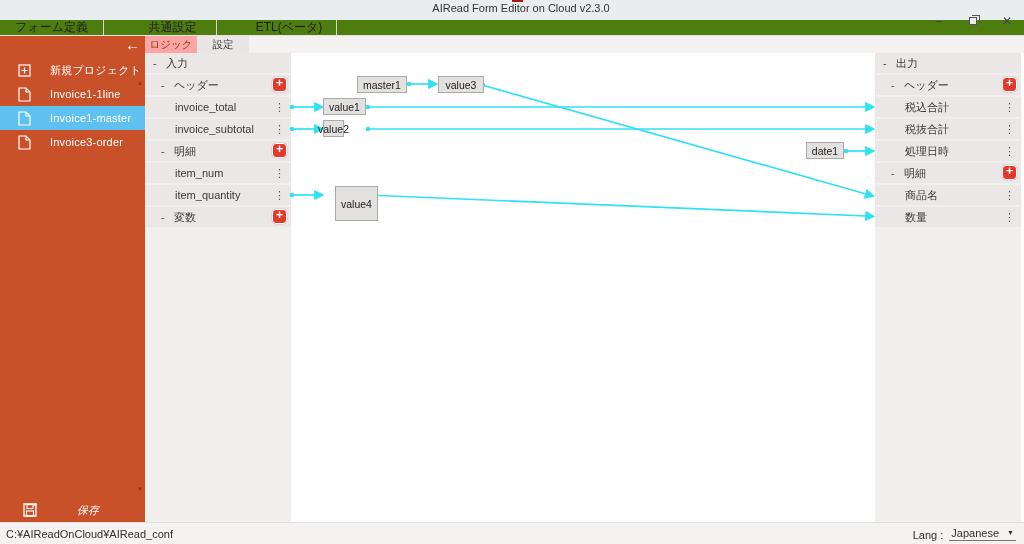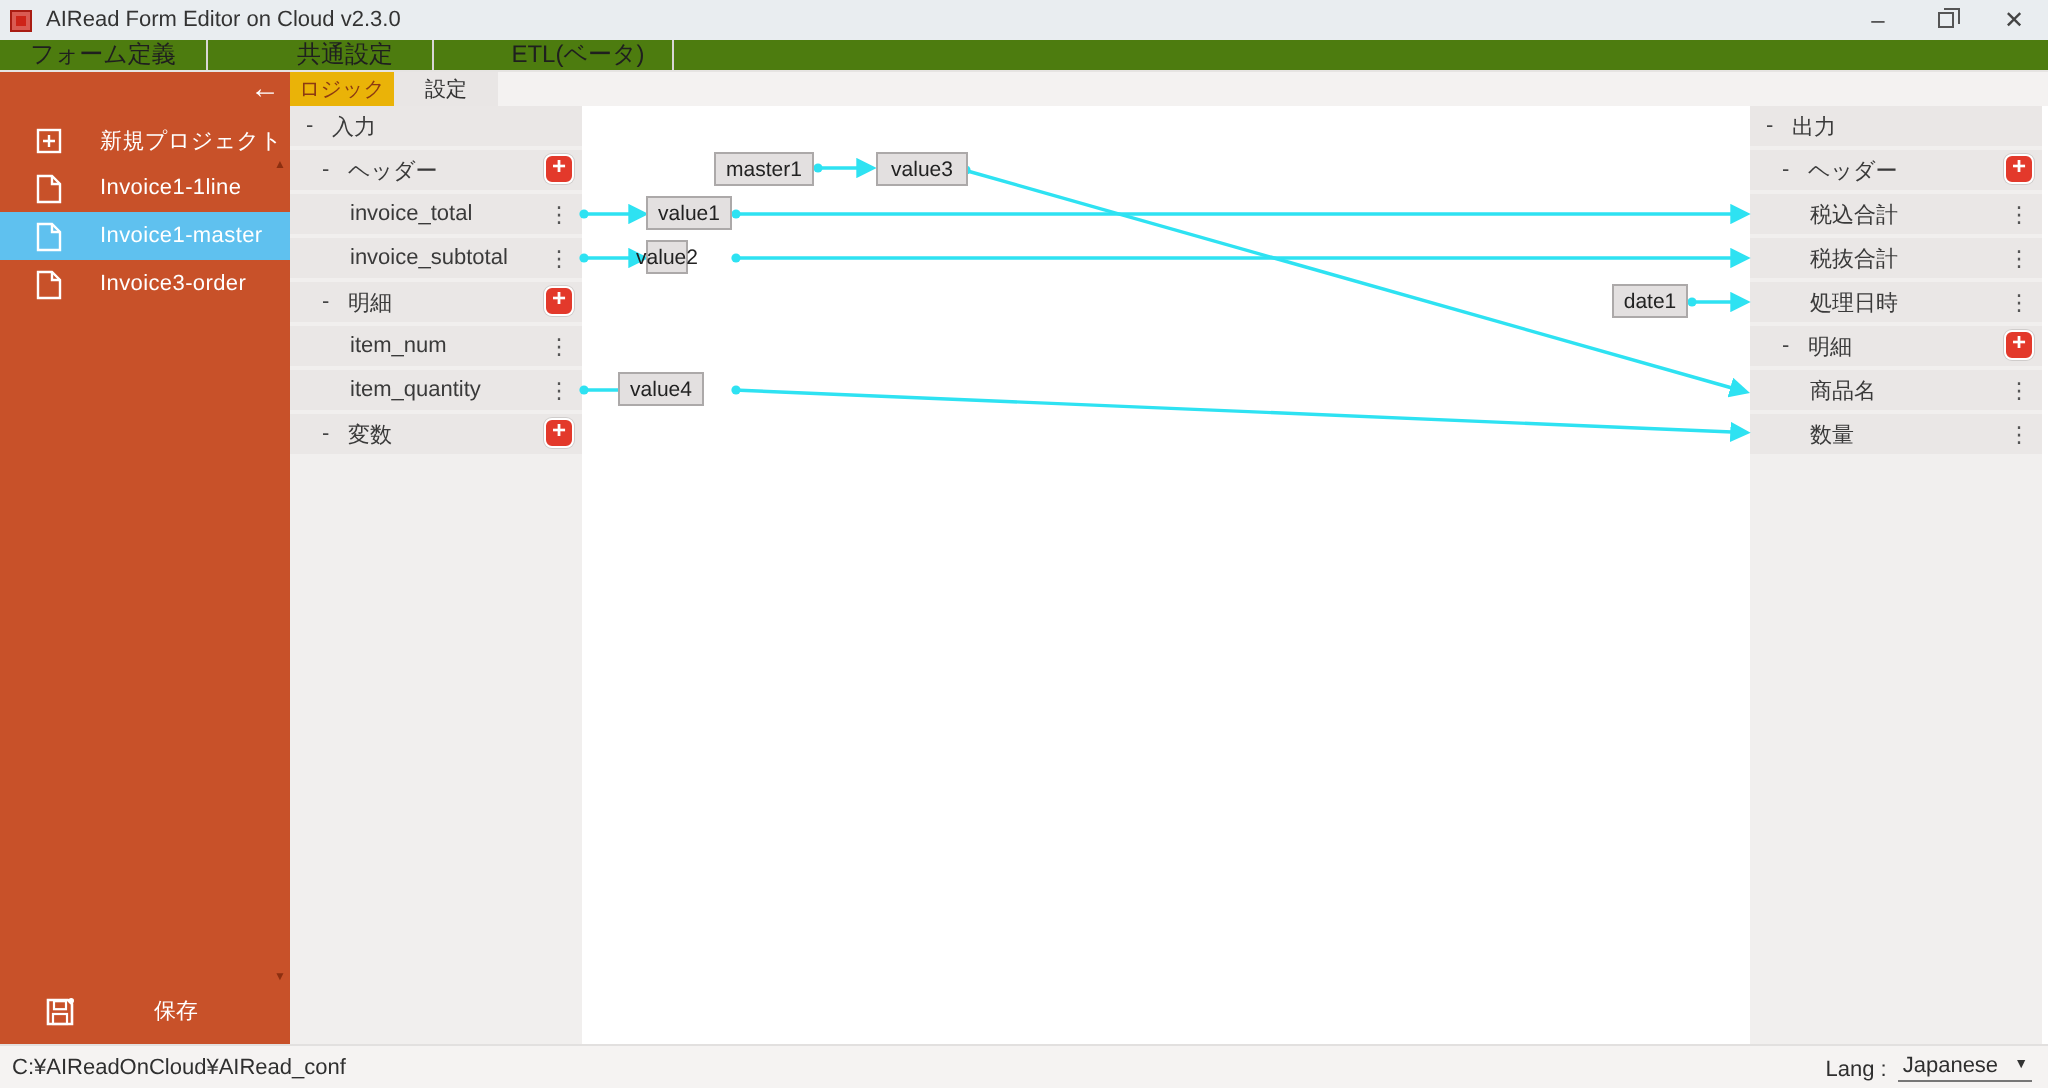--- a/index.html
+++ b/index.html
@@ -1,20 +1,20 @@
 <!DOCTYPE html>
 <html><head>
 <meta charset="utf-8">
 <style>
   * { box-sizing: border-box; margin: 0; padding: 0; }
   html,body { width:1024px; height:544px; overflow:hidden; }
   body { font-family:"Liberation Sans","DejaVu Sans",sans-serif; background:#fff; position:relative; }
 
   
-  .titlebar { height:20px; background:#E9EDF0; display:flex; align-items:center; padding-left:5px; }
+  .titlebar { height:20px; background:#E9EDF0; display:flex; align-items:center; padding-left:18px;flex-direction:column; }
   .app-icon { width:11px; height:11px; background:#CE2418; border:1px solid #A91C12; box-shadow:inset 0 0 0 2px rgba(255,255,255,.25); margin-right:7px; }
   .title-text { font-size:11px; color:#333; }
   .win-btns { margin-left:auto; display:flex; height:100%; }
   .win-btn { width:34px; display:flex; align-items:center; justify-content:center; font-size:12px; color:#444; }
   .restore-glyph { width:8px; height:8px; border:1px solid #555; position:relative; background:#E9EDF0; }
   .restore-glyph::before { content:""; position:absolute; top:-3px; left:2px; width:7px; height:7px; border:1px solid #555; border-bottom:none; border-left:none; }
 
   
   .menubar { height:16px; background:#4d7c0f; border-bottom:1px solid #E6E4E2; display:flex;gap:25px; }
   .menu-tab { display:flex; align-items:center; justify-content:center; font-size:12px; color:#1F1F1F; border-right:1px solid #D9D7D5; }
@@ -26,28 +26,28 @@
 
   
   .sidebar { position:absolute; left:0; top:0; width:145px; height:486px; background:#C85129; color:#fff; z-index:3; }
   .collapse-btn { position:absolute; top:1px; right:5px; font-size:15px; line-height:16px; color:#fff; }
   .proj-list { position:absolute; top:22px; left:0; right:0; }
   .proj-item { height:24px; display:flex; align-items:center; padding-left:18px; font-size:11px; letter-spacing:.2px; }
   .proj-item .p-icon { width:13px; height:15px; margin-right:19px; flex:none; }
   .proj-item.selected { background:#5FC1EF; }
   .scroll-ind { position:absolute; right:2px; font-size:6px; color:#8C2F10; line-height:6px; }
   .scroll-ind.up { top:44px; } .scroll-ind.down { bottom:30px; }
-  .save-row { position:absolute; bottom:0; left:0; height:24px; width:100%; display:flex; align-items:flex-start; padding-left:22px; font-size:11px; }
+  .save-row { position:absolute; bottom:0; left:0; height:24px; width:100%; display:flex; align-items:center; padding-left:22px; font-size:11px;font-style:italic; }
   .save-row .s-icon { width:16px; height:16px; margin-right:39px; flex:none; }
 
   
   .logic-panel { position:absolute; left:145px; top:0; width:146px; height:486px; background:#F1EFEE; z-index:2; }
   .tabbar { height:17px; display:flex; background:#F4F2F1; }
   .tab { width:52px; display:flex; align-items:center; justify-content:center; font-size:10.5px; }
-  .tab.active { background:#eab308; color:#8C3A12; }
+  .tab.active { background:#fca5a5; color:#8C3A12; }
   .tab.inactive { background:#E9E6E5; color:#333; }
   .rows .row { height:20px; margin-bottom:2px; background:#EAE7E6; display:flex; align-items:center; font-size:11px; color:#3A3A3A; position:relative; }
   .row.root { padding-left:8px; }
   .row.group { padding-left:16px; }
   .row.field { padding-left:30px; }
   .row .prefix { display:inline-block; width:13px; color:#444; }
   .add-btn { position:absolute; right:4px; top:2px; width:15px; height:15px; border-radius:4px; background:#E3392B; color:#fff; border:1.5px solid #fff; box-shadow:0 0 0 .5px #CFCCCB; font-size:12px; font-weight:bold; line-height:11px; text-align:center; }
   .dots { position:absolute; right:6px; top:0; height:20px; display:flex; align-items:center; color:#555; font-size:11px; }
 
   
@@ -242,21 +242,21 @@
       <circle cx="846" cy="115" r="2.3" fill="#2EE2F2"></circle>
       <line x1="845" y1="115" x2="866" y2="115" stroke="#2EE2F2" stroke-width="1.7" marker-end="url(#arw)"></line>
       <circle cx="368" cy="159" r="2.3" fill="#2EE2F2"></circle>
       <line x1="367" y1="159" x2="866" y2="180" stroke="#2EE2F2" stroke-width="1.7" marker-end="url(#arw)"></line>
     </svg>
 <div class="node" style="left: 357px; top: 40px; width: 50px; height: 17px;">master1</div>
     <div class="node" style="left: 438px; top: 40px; width: 46px; height: 17px;">value3</div>
     <div class="node" style="left: 323px; top: 62px; width: 43px; height: 17px;">value1</div>
     <div class="node" style="left: 323px; top: 84px; width: 21px; height: 17px;">value2</div>
     <div class="node" style="left: 806px; top: 106px; width: 38px; height: 17px;">date1</div>
-    <div class="node" style="left: 309px; top: 150px; width: 43px; height: 17px;">value4</div>
+    <div class="node" style="left: 335px; top: 150px; width: 43px; height: 35px;">value4</div>
   </div>
 
 <div class="statusbar">
   <span>C:¥AIReadOnCloud¥AIRead_conf</span>
   <div class="lang-box">
     <span>Lang :</span>
     <span class="lang-value-wrap">
       <span>Japanese</span>
       <span class="lang-caret">▼</span>
     </span>

